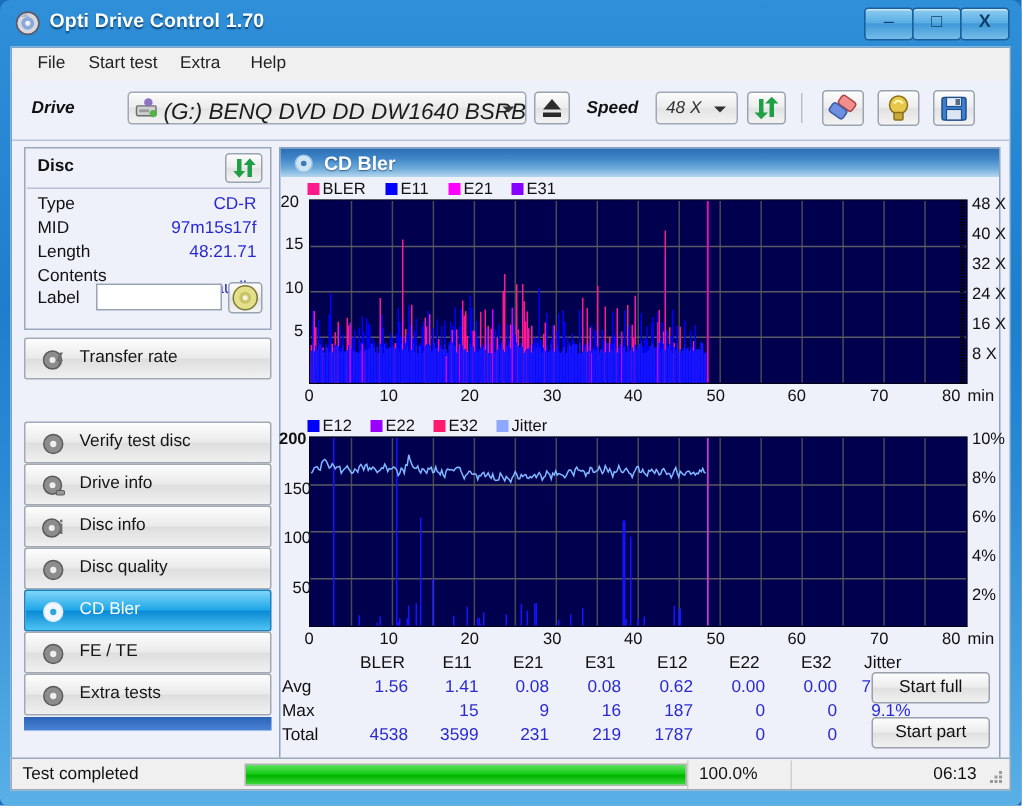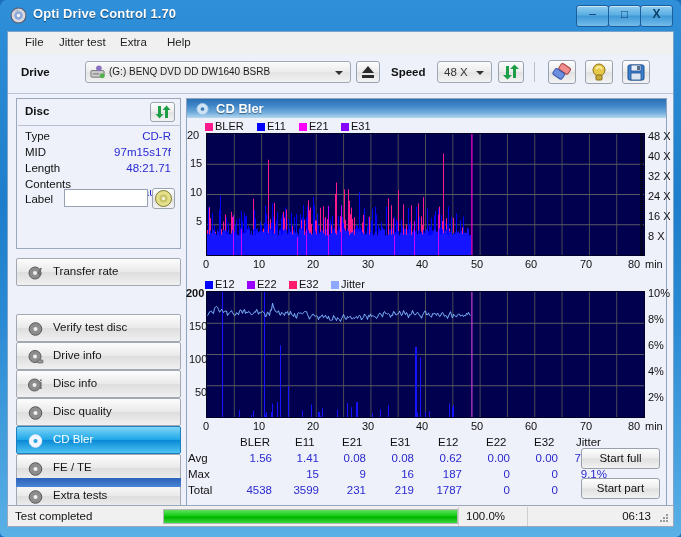--- a/index.html
+++ b/index.html
@@ -59,31 +59,31 @@
     background:#f0f0f0;
     border-bottom:1px solid #dcdcdc;
   }
   .menu-item{
     position:absolute;top:3px;height:16px;padding:1px 7px 0 7px;
     font-size:11.5px;color:#222;cursor:default;
   }
   
   #toolbar{
     position:absolute;left:0;top:22px;width:100%;height:39px;
-    background:#eef0fa;border-bottom:1px solid #b8c3d8;
+    background:#eef0fa;border-bottom:1px solid #b8c3d8;font-style:italic;
   }
   #lbl-drive{position:absolute;left:13px;top:12px;font-weight:bold;font-size:11.5px;color:#111;}
   #drive-combo{
     position:absolute;left:77px;top:7px;width:266px;height:22px;
     background:linear-gradient(180deg,#fbfbfb 0%,#ececec 48%,#e4e4e4 52%,#f2f2f2 100%);
     border:1px solid #9fa8b5;border-radius:3px;box-sizing:border-box;
     box-shadow:inset 0 1px 0 #fff;
   }
   #drive-icon{position:absolute;left:4px;top:3px;width:15px;height:14px;}
-  #drive-text{position:absolute;left:23px;top:4px;font-size:10px;color:#1c1c1c;white-space:nowrap;}
+  #drive-text{position:absolute;left:23px;top:4px;font-size:15px;color:#1c1c1c;white-space:nowrap;}
   .combo-arrow{
     position:absolute;right:7px;top:9px;width:0;height:0;
     border-left:4px solid transparent;border-right:4px solid transparent;border-top:4px solid #333;
   }
   .tbtn{
     position:absolute;
     background:linear-gradient(180deg,#fcfcfc 0%,#ededed 48%,#e2e2e2 52%,#f3f3f3 100%);
     border:1px solid #9aa3b0;border-radius:3px;box-sizing:border-box;
     box-shadow:inset 0 1px 0 #fff;
   }
@@ -96,38 +96,37 @@
   }
   #speed-text{position:absolute;left:6px;top:4px;font-size:11.5px;color:#333;}
   #btn-refresh-speed{left:490px;top:7px;width:26px;height:22px;}
   #tb-sep{position:absolute;left:526px;top:8px;width:1px;height:20px;background:#b9c0cc;}
   #btn-erase{left:540px;top:6px;width:28px;height:24px;}
   #btn-info{left:577px;top:6px;width:28px;height:24px;}
   #btn-save{left:614px;top:6px;width:28px;height:24px;}
 
   
   #leftcol{position:absolute;left:8px;top:66px;width:165px;height:412px;}
-  #disc-panel{position:absolute;left:0;top:0;width:165px;height:151px;background:#eef0fa;border:1px solid #9aa7bd;box-sizing:border-box;}
+  #disc-panel{position:absolute;left:0;top:0;width:165px;height:122px;background:#eef0fa;border:1px solid #9aa7bd;box-sizing:border-box;}
   #disc-title{position:absolute;left:8px;top:6px;font-weight:bold;font-size:11.5px;color:#111;}
   #btn-disc-refresh{position:absolute;left:133px;top:3px;width:25px;height:20px;}
   #disc-hr{position:absolute;left:1px;top:26px;width:163px;height:1px;background:#b6c0d2;}
   .dlabel{position:absolute;left:8px;font-size:11.5px;color:#111;}
   .dval{position:absolute;right:9px;font-size:11.5px;color:#2a2ad0;text-align:right;}
   #label-input{
     position:absolute;left:47px;top:90px;width:84px;height:18px;
     background:#fff;border:1px solid #98a2b3;box-sizing:border-box;
   }
   #btn-disc-label{position:absolute;left:135px;top:89px;width:23px;height:21px;border-radius:3px;}
 
   .navbtn{
     position:absolute;left:0;width:165px;height:28px;box-sizing:border-box;
     background:linear-gradient(180deg,#fdfdfd 0%,#eaeaea 48%,#dedede 52%,#f0f0f0 100%);
     border:1px solid #a3a9b2;border-radius:2px;
     cursor:default;
-    margin-top:33px;
   }
   .navbtn.sel{
     background:linear-gradient(180deg,#7fd5f8 0%,#20a8e8 48%,#0a8ad6 52%,#4fc4f2 100%);
     border:1px solid #1b7fc0;
   }
   .navbtn .nav-lbl{position:absolute;left:36px;top:6px;font-size:11.5px;color:#161616;}
   .navbtn.sel .nav-lbl{color:#ffffff;}
   .navbtn .nav-ico{position:absolute;left:11px;top:6px;width:16px;height:16px;}
   #nav-accent{position:absolute;left:0;top:260px;width:165px;height:9px;
     background:linear-gradient(180deg,#2b63b8 0%,#4b83d6 100%);}
@@ -206,21 +205,21 @@
     </div>
     <div class="winbtn" id="btn-close">
       <span>X</span>
     </div>
   </div>
 
   <div id="client">
 
     <div id="menubar">
       <div class="menu-item" style="left:10px;">File</div>
-      <div class="menu-item" style="left:44px;">Jitter test</div>
+      <div class="menu-item" style="left:44px;">Start test</div>
       <div class="menu-item" style="left:105px;">Extra</div>
       <div class="menu-item" style="left:152px;">Help</div>
     </div>
 
     <div id="toolbar">
       <div id="lbl-drive">Drive</div>
       <div id="drive-combo">
         <svg id="drive-icon" viewBox="0 0 16 15">
           <rect x="1" y="6" width="14" height="7" rx="1" fill="#cfcfcf" stroke="#6c6c6c" stroke-width="1"></rect>
           <rect x="3" y="8.5" width="7" height="2" fill="#9a9a9a"></rect>

